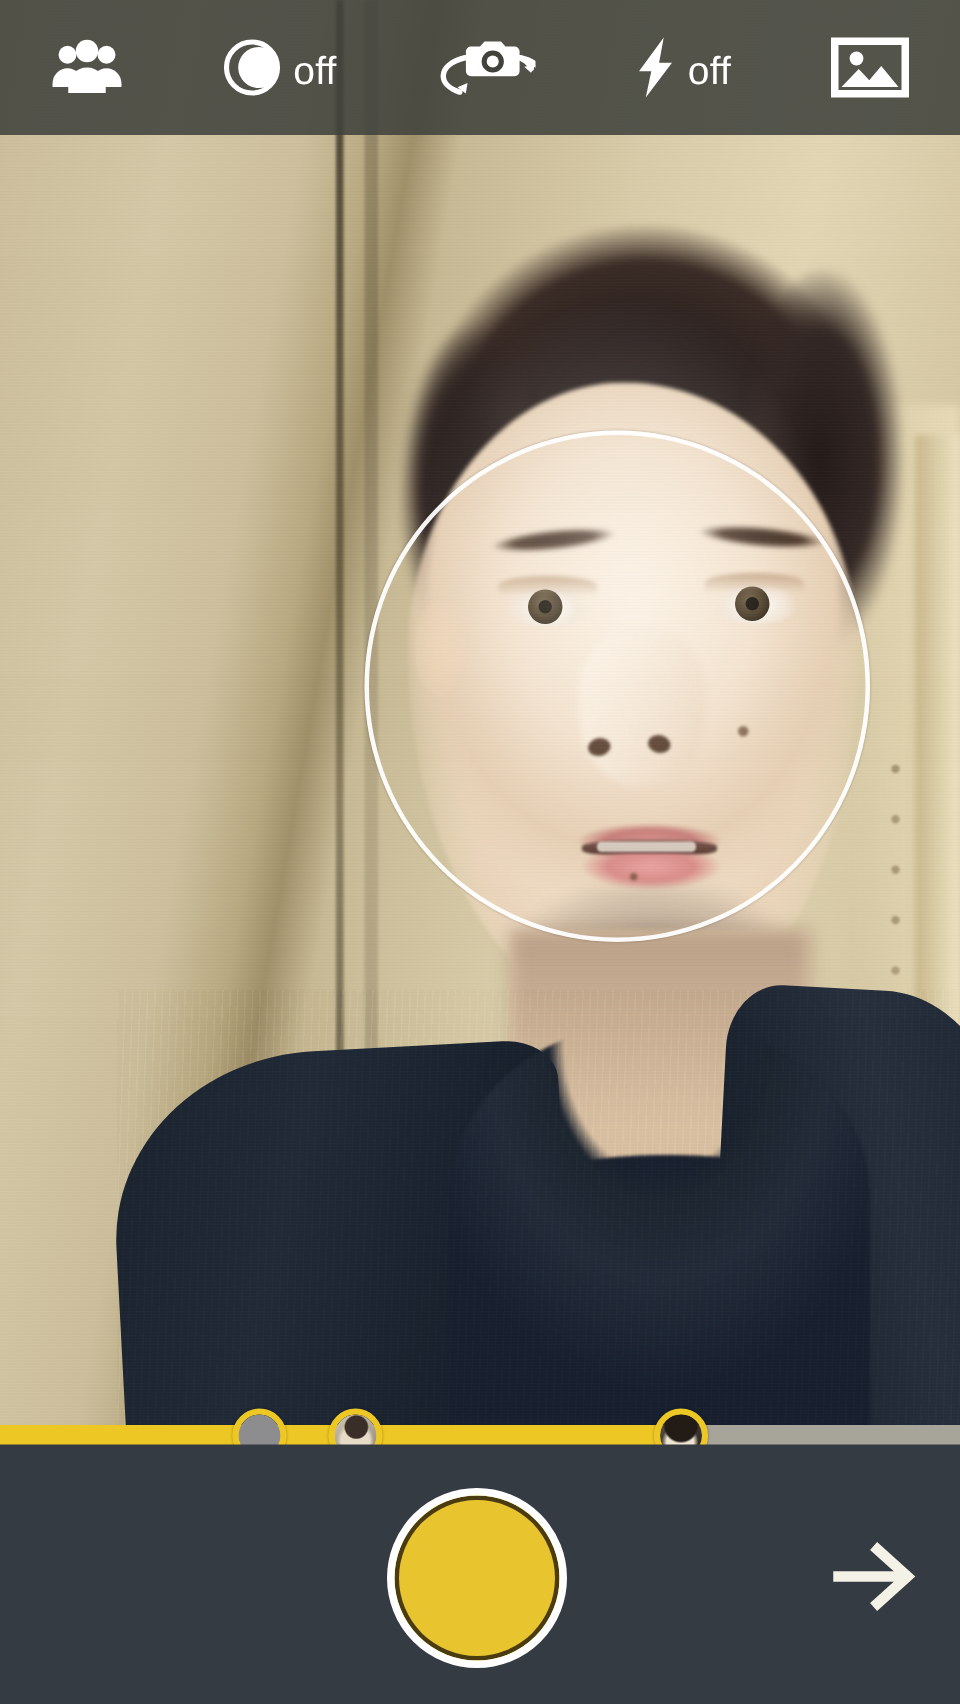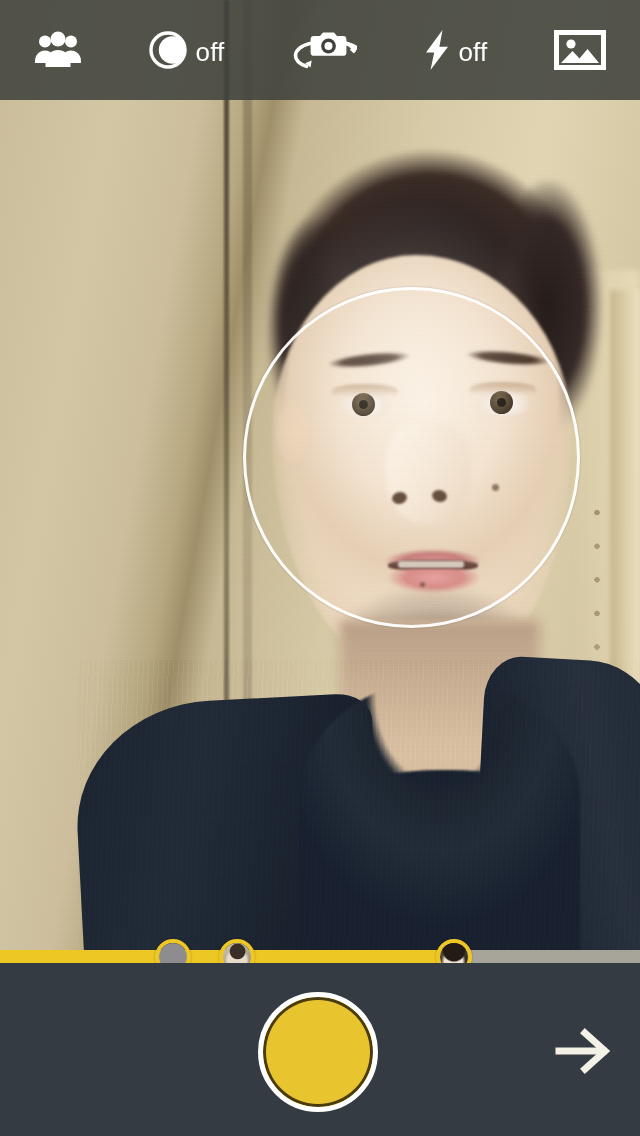--- a/index.html
+++ b/index.html
@@ -282,21 +282,21 @@
     left:243px; top:287px;
     width:337px; height:341px;
     border:3px solid rgba(255,255,255,.94);
     border-radius:50%;
     box-shadow:0 0 2px rgba(0,0,0,.25);
   }
 
   
   .topbar{
     position:absolute; left:0; top:0;
-    width:640px; height:100px;
+    width:640px; height:90px;
     background:rgba(64,66,60,.88);
     display:flex;
     align-items:flex-end;
   }
   .topbar-inner{
     display:flex; align-items:center;
     width:100%; height:100%;
     padding:0 34px;
     justify-content:space-between;
   }

